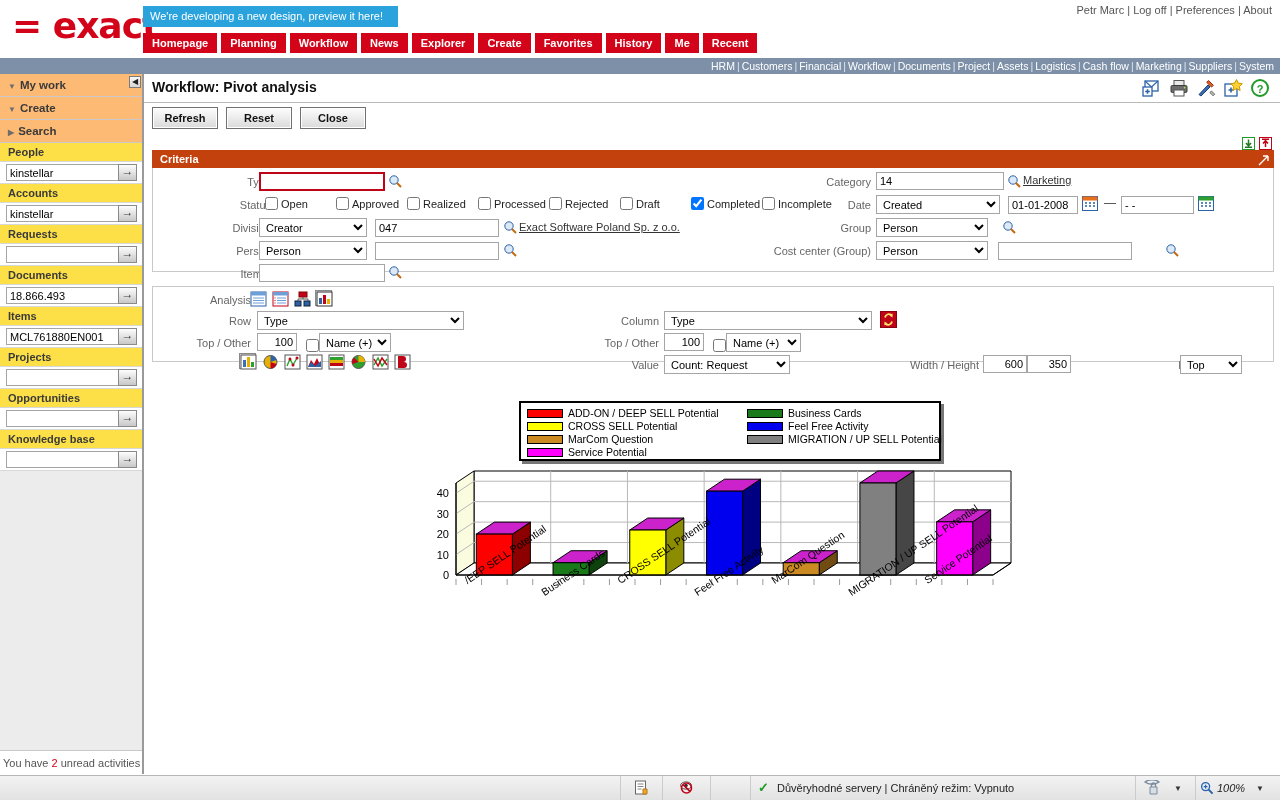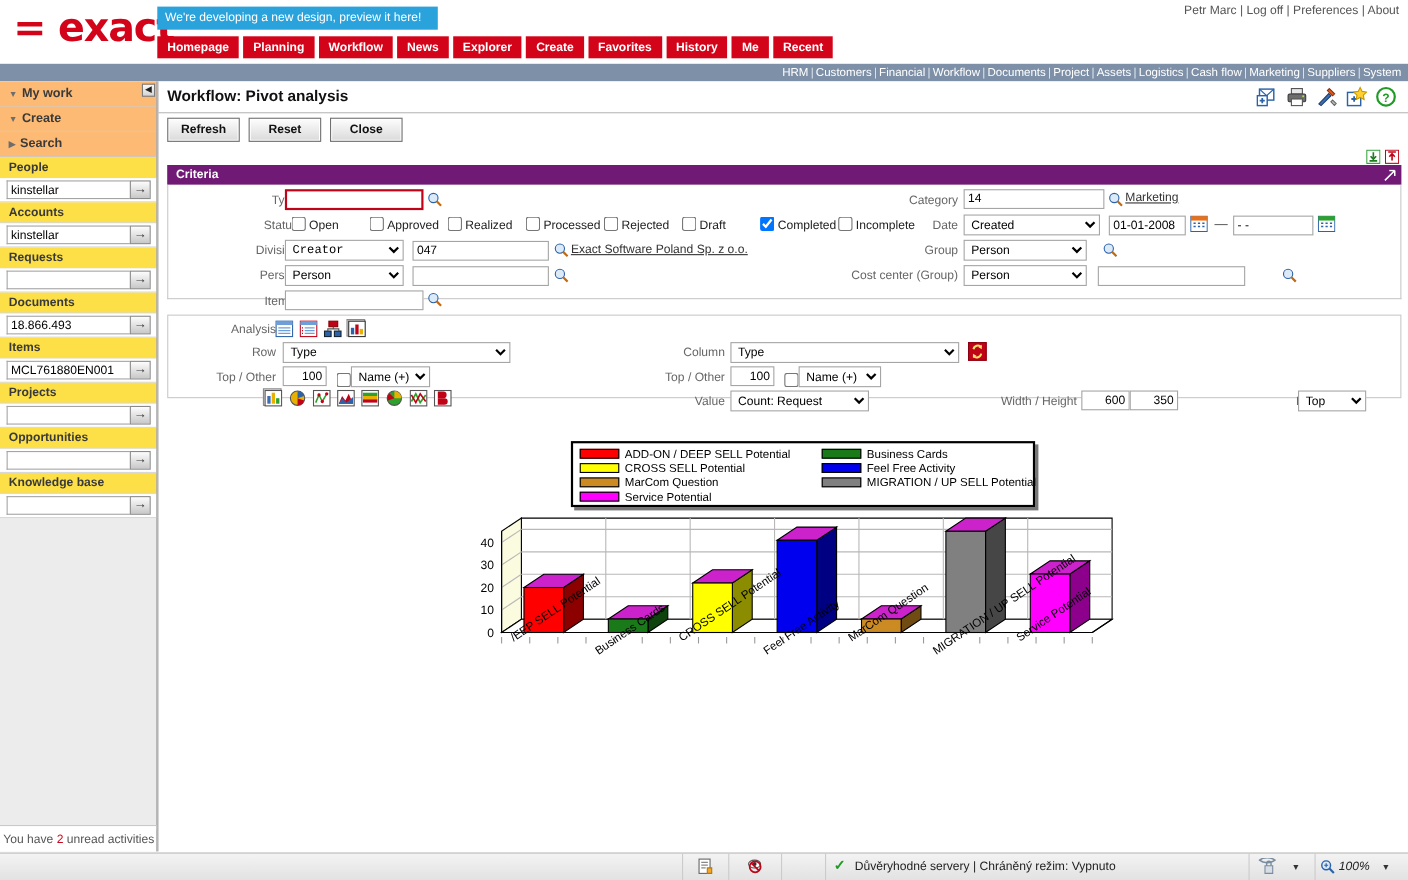--- a/index.html
+++ b/index.html
@@ -72,21 +72,21 @@
   .btn { display:inline-block; min-width:66px; height:22px; line-height:20px; text-align:center;
          border:1px solid #707070; background:linear-gradient(#fdfdfd,#dadada); font-size:11px;
          font-weight:bold; margin-right:8px; cursor:pointer; color:#111;
          box-shadow: inset 0 0 0 1px #fff; }
 
   .updown { position:absolute; right:8px; top:62px; }
   .ud { display:inline-block; width:13px; height:13px; vertical-align:middle; margin-left:1px; cursor:pointer;}
 
   
   .crit-wrap { position:absolute; left:8px; top:76px; width:1122px; }
-  .crit-head { height:18px; background:#701a75; color:#fff; font-weight:bold; font-size:11px;
+  .crit-head { height:18px; background:#c2410c; color:#fff; font-weight:bold; font-size:11px;
                line-height:18px; padding-left:8px; position:relative;}
   .crit-head .pin { position:absolute; right:5px; top:3px; width:11px; height:11px; cursor:pointer; }
   .crit-body { border:1px solid #c9c9c9; border-top:none; background:#fff; height:104px; position:relative;}
 
   .lbl { position:absolute; font-size:11px; color:#666; text-align:right; }
   .fld { position:absolute; }
   input.tx { height:18px; border:1px solid #a5a5a5; font-size:11px; padding:0 3px; outline:none;
              background:#fff; color:#000; font-family:"Liberation Sans", sans-serif;}
   input.tx.red { border:2px solid #c00418; height:19px; }
   input.tx.num { text-align:left; }
@@ -311,21 +311,21 @@
             <span class="chk" style="left: 71px; position: absolute; top: 0px;"><input type="checkbox" style=""><span>Approved</span></span>
             <span class="chk" style="left: 142px; position: absolute; top: 0px;"><input type="checkbox" style=""><span>Realized</span></span>
             <span class="chk" style="left: 213px; position: absolute; top: 0px;"><input type="checkbox" style=""><span>Processed</span></span>
             <span class="chk" style="left: 284px; position: absolute; top: 0px;"><input type="checkbox" style=""><span>Rejected</span></span>
             <span class="chk" style="left: 355px; position: absolute; top: 0px;"><input type="checkbox" style=""><span>Draft</span></span>
             <span class="chk" style="left: 426px; position: absolute; top: 0px;"><input type="checkbox" checked="" style=""><span>Completed</span></span>
             <span class="chk" style="left: 497px; position: absolute; top: 0px;"><input type="checkbox" style=""><span>Incomplete</span></span>
           </div>
 
         <div class="lbl" style="left:40px; top:54px; width:78px;">Division</div>
-        <select class="dd" style="position:absolute; left:106px; top:50px; width:108px;font-family:Liberation Mono, monospace;">
+        <select class="dd" style="position:absolute; left:106px; top:50px; width:108px;">
           <option>Creator</option>
         </select>
         <input class="tx" style="position: absolute; left: 222px; top: 51px; width: 124px;" value="047">
         <span class="fld" style="left:350px; top:52px;">
           <svg class="lookup" viewBox="0 0 14 14">
               <circle cx="6" cy="6" r="4.2" fill="#dce9f7" stroke="#2b62a8"></circle>
             <path d="M9 9 L13 13" stroke="#c26a10" stroke-width="2"></path>
             </svg>
         </span>
         <span class="linktxt fld" style="left:366px; top:53px;">Exact Software Poland Sp. z o.o.</span>

